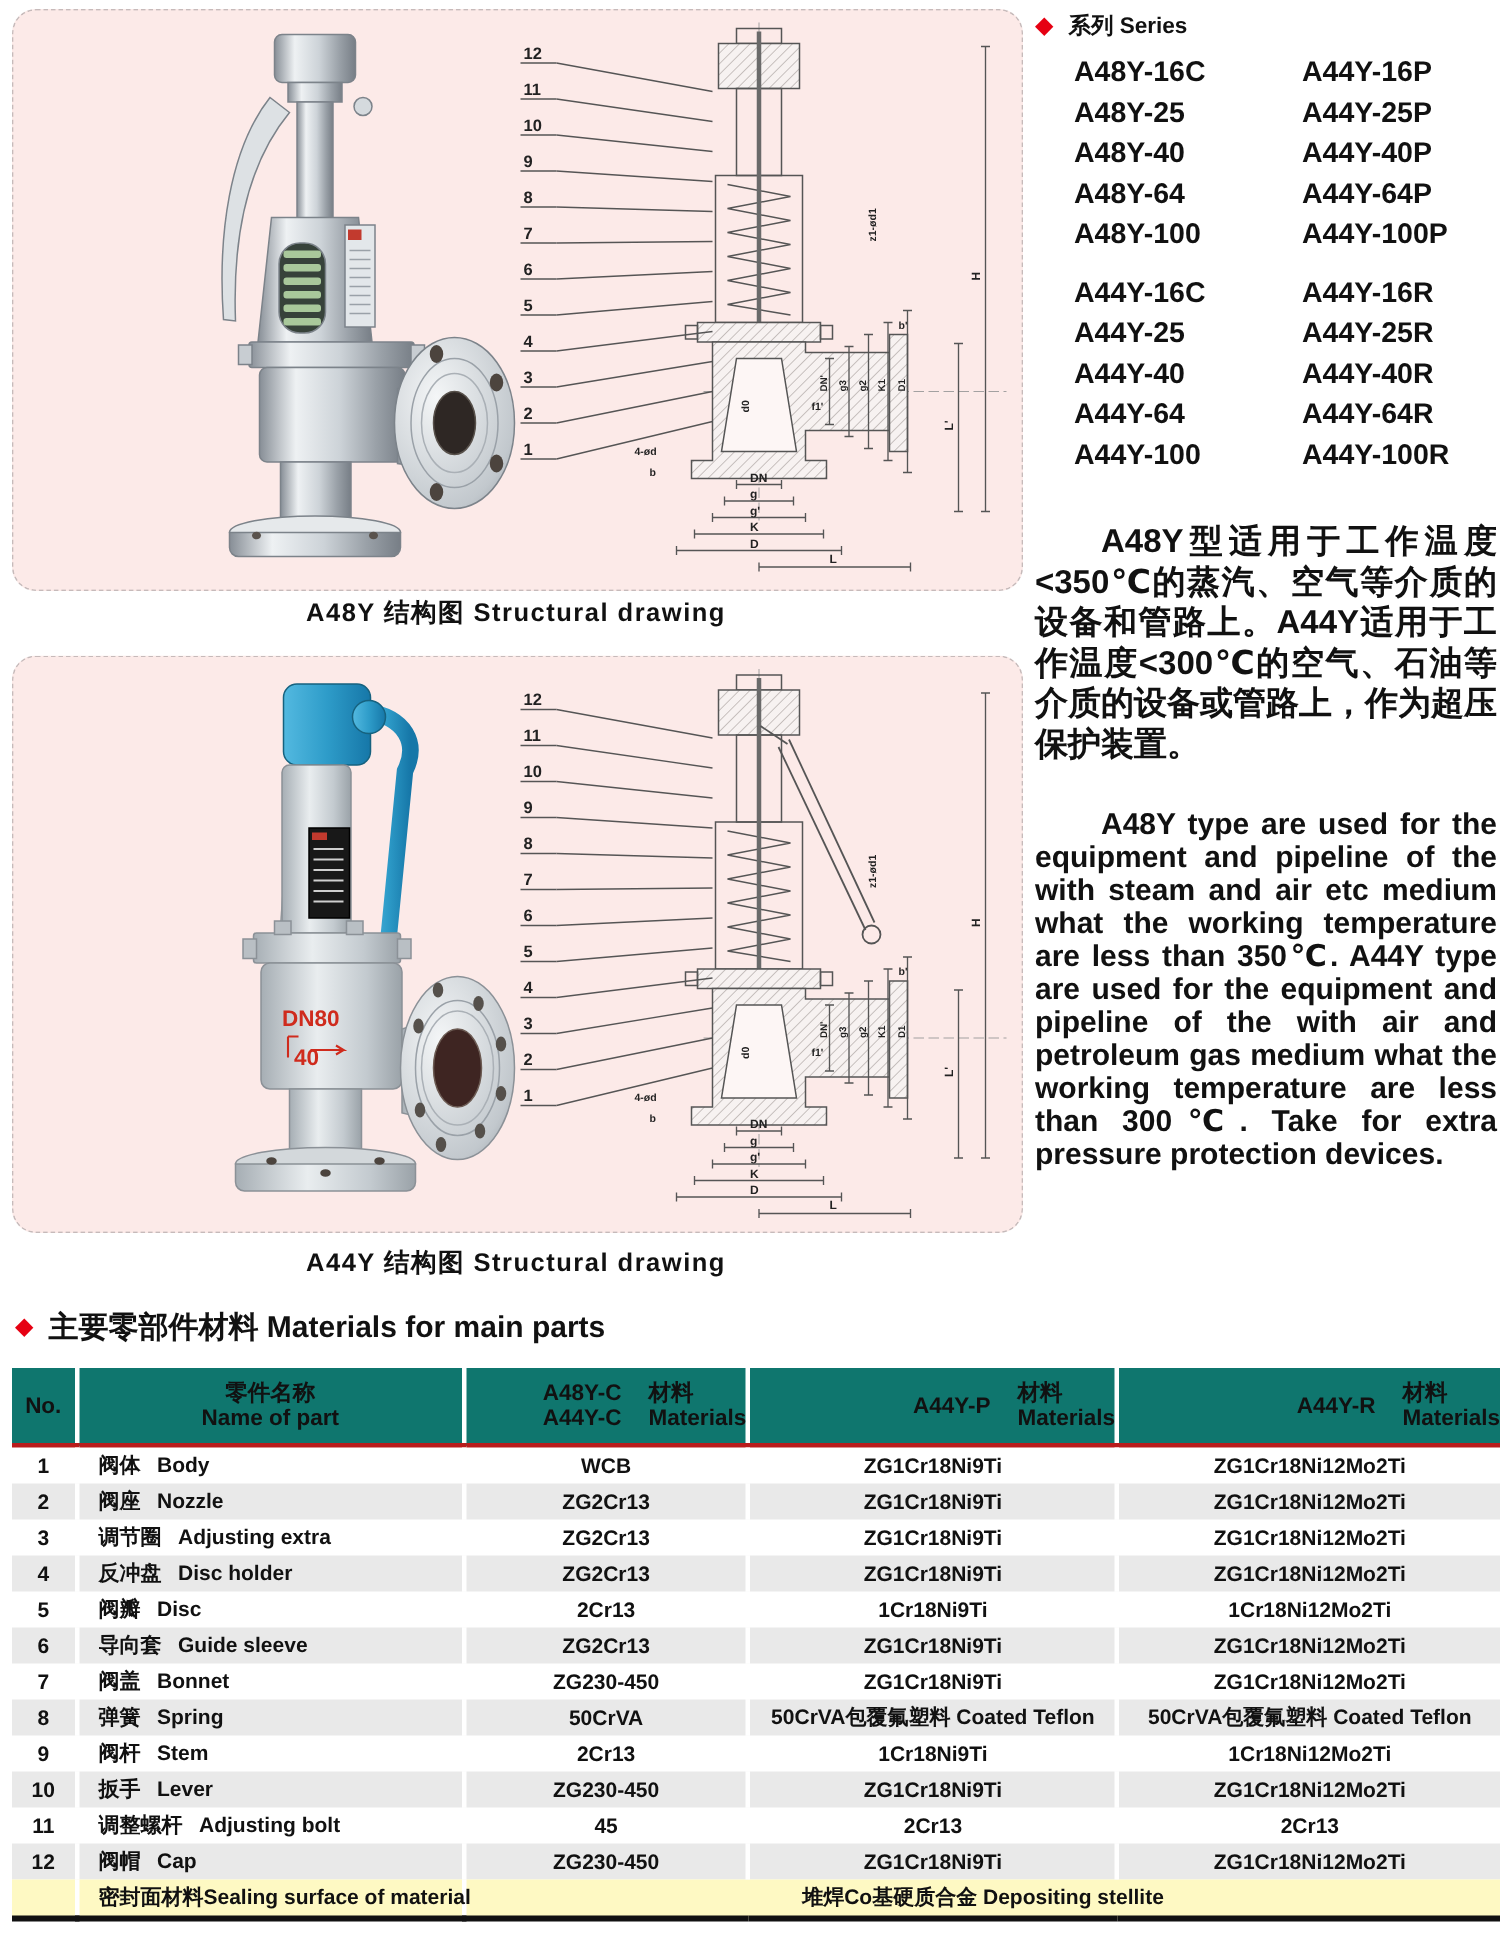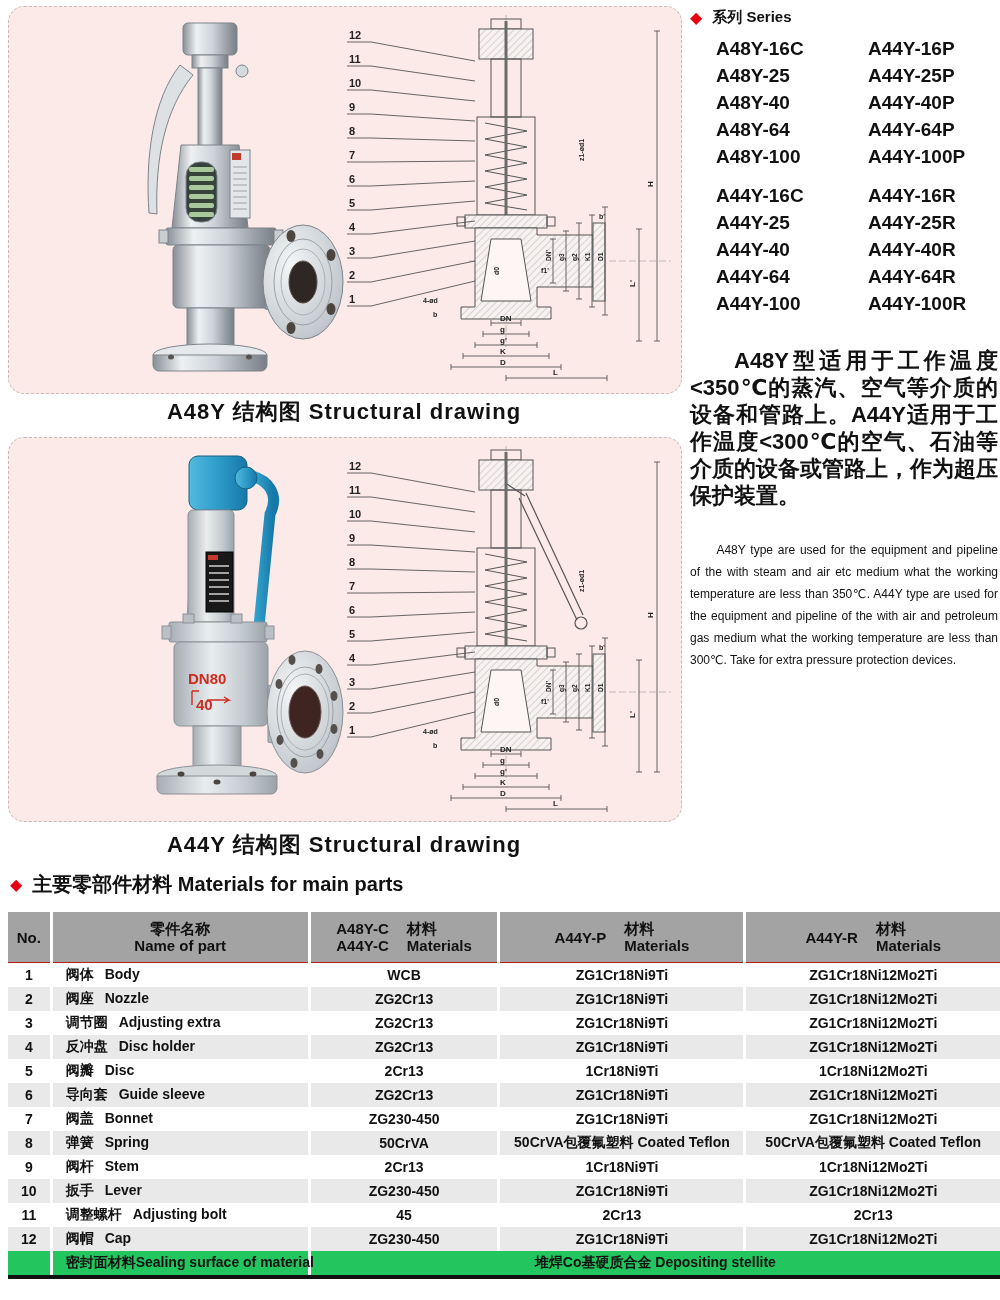--- a/index.html
+++ b/index.html
@@ -6,57 +6,57 @@
   .page{position:relative;width:1000px;height:1300px;background:#fff;overflow:hidden;
         font-family:"Liberation Sans","DejaVu Sans",sans-serif;color:#111;}
   
   .panel{position:absolute;left:8px;width:672px;background:#fceae8;
          border:1px dashed #c6baba;border-radius:16px;}
   .panel-1{top:6px;height:386px;}
   .panel-2{top:437px;height:383px;}
   .photo{position:absolute;left:86px;top:10px;width:252px;height:368px;}
   .drawing{position:absolute;left:332px;top:4px;width:334px;height:376px;}
   .caption{position:absolute;left:8px;width:672px;text-align:center;
-           font-size:22px;font-weight:bold;letter-spacing:1px;}
+           font-size:17px;font-weight:bold;letter-spacing:1px;}
   .cap1{top:397px;} .cap2{top:830px;}
   
   .right-col{position:absolute;left:690px;top:8px;width:307px;}
   .series-head,.mat-head{display:flex;align-items:center;gap:10px;}
   .diamond{color:#e60012;font-size:16px;line-height:1;}
   .series-title{font-size:15px;font-weight:bold;}
   .series-cols{display:flex;margin:8px 0 0 26px;}
   .scol{width:152px;} .scol:last-child{width:116px;}
   .scol div{height:27px;line-height:27px;font-size:19px;font-weight:bold;}
   .scol div.gap{margin-top:12px;}
   .intro-zh{position:absolute;left:690px;top:347px;width:308px;}
   .intro-zh p{margin:0;font-size:22px;font-weight:600;line-height:27px;
               text-align:justify;text-indent:2em;}
   .intro-en{position:absolute;left:690px;top:539px;width:308px;}
-  .intro-en p{margin:0;font-size:12px;font-weight:normal;line-height:22px;
+  .intro-en p{margin:0;font-size:20px;font-weight:bold;line-height:22px;
               text-align:justify;text-indent:2.2em;}
   
   .mat-title{position:absolute;left:10px;top:871px;}
   .mat-title .t{font-size:20px;font-weight:bold;}
   table.materials{position:absolute;left:8px;top:912px;width:992px;
                   border-collapse:collapse;table-layout:fixed;
                   border-bottom:4px solid #111;}
   table.materials th,table.materials td{padding:0;font-weight:bold;white-space:nowrap;}
-  table.materials th{background:#a3a3a3;height:50px;font-size:15px;
-                     border-bottom:1px solid #b91c1c;}
+  table.materials th{background:#0f766e;height:50px;font-size:15px;
+                     border-bottom:3px solid #b91c1c;}
   table.materials th+th,table.materials td+td{border-left:3px solid #fff;}
   col.c-no{width:43px;} col.c-name{width:257px;} col.c-c{width:189px;}
   col.c-p{width:245px;} col.c-r{width:254px;}
   .hname div{line-height:17px;}
-  .hpair{display:flex;align-items:center;justify-content:center;gap:18px;}
+  .hpair{display:flex;align-items:center;justify-content:flex-end;gap:18px;}
   .hpair .models div,.hpair .mats div{line-height:17px;text-align:left;}
   tbody td{height:24px;font-size:14px;text-align:center;}
   tbody td.name{text-align:left;padding-left:13px;}
   tbody td.name .en{margin-left:11px;}
   tbody tr.alt td{background:#e9e9e9;}
-  tbody tr.sealing td{background:#22c55e;}
+  tbody tr.sealing td{background:#fef9c3;}
   
   .anno line{stroke:#555;stroke-width:0.9;}
   .anno text{fill:#222;font-weight:bold;}
   .lever-g path,.lever-g circle{stroke:#555;fill:none;stroke-width:1.2;}
 </style>
 </head>
 <body>
 
 <svg width="0" height="0" style="position:absolute" aria-hidden="true">
   <defs>

